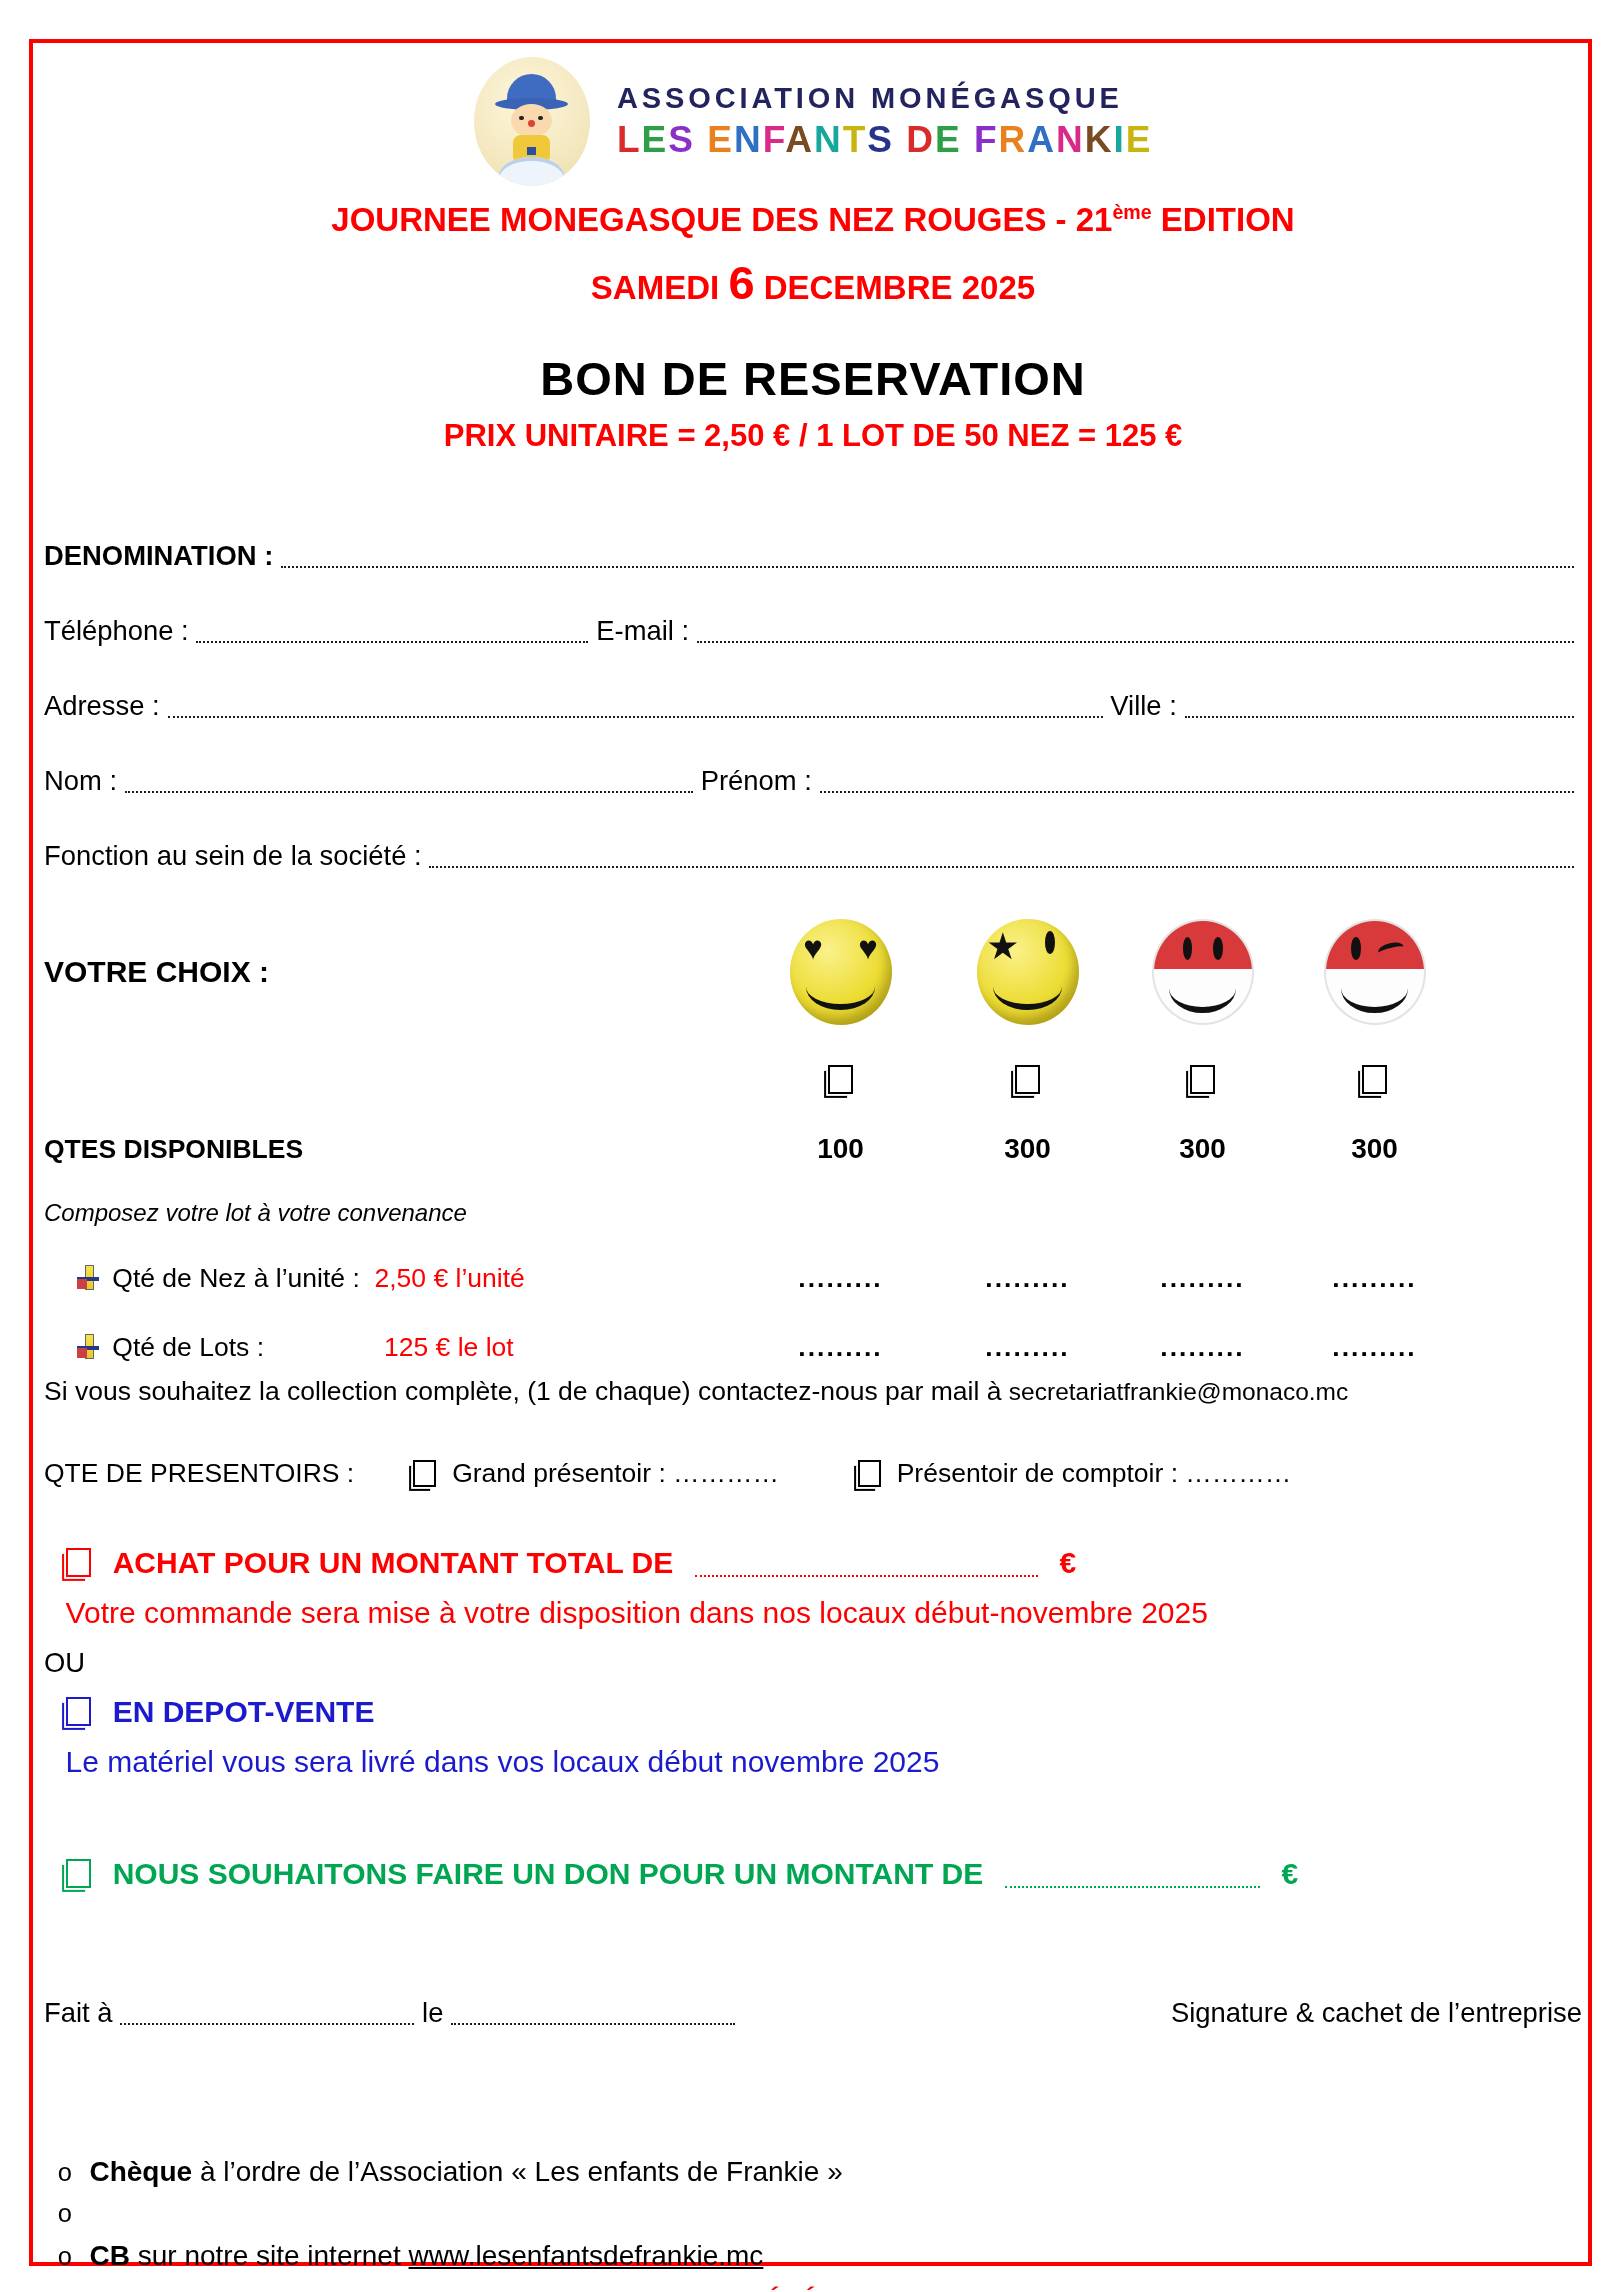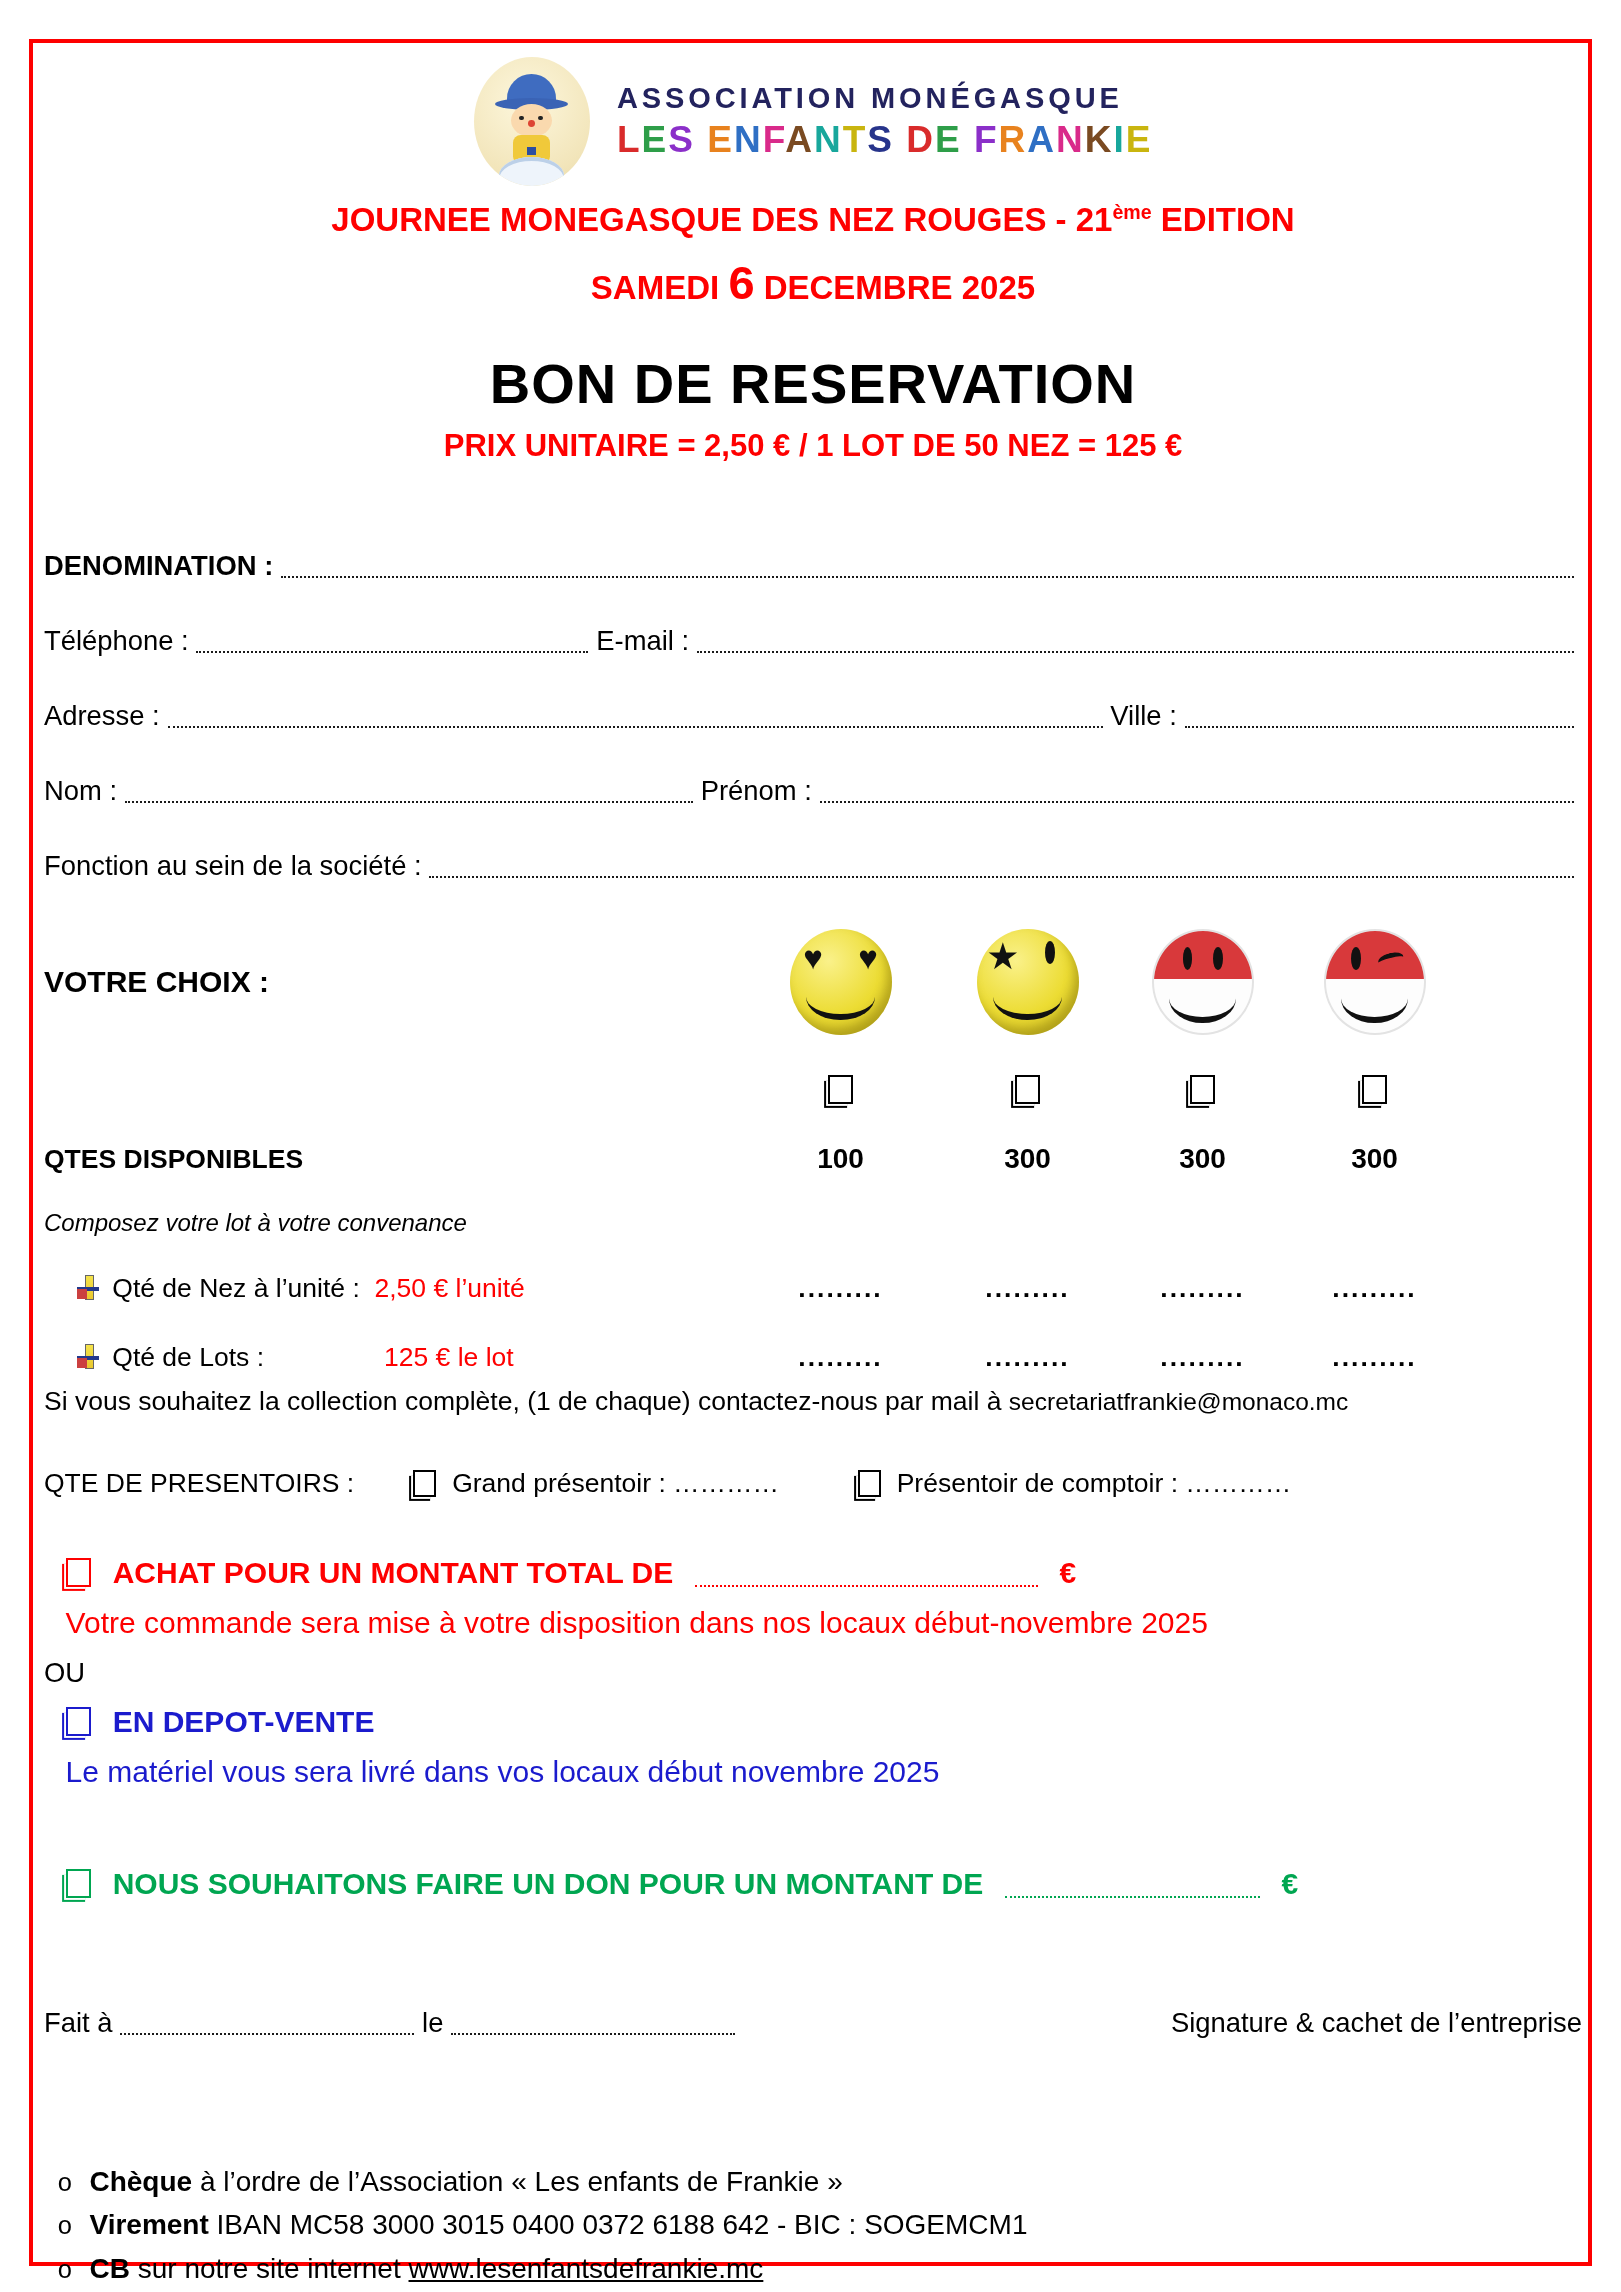--- a/index.html
+++ b/index.html
@@ -26,21 +26,21 @@
   .org-top { font-size:29px; font-weight:bold; letter-spacing:3.9px; color:#23235e; }
   .org-bottom { font-size:37px; font-weight:bold; letter-spacing:2px; }
 
   .center { text-align:center; }
   .red { color:#fe0000; }
   .patronage { font-size:27.4px; margin-top:7.8px; }
   .edition { font-size:33px; font-weight:bold; margin-top:15.7px; }
   .edition sup { font-size:19.6px;text-align:right; }
   .date-line { font-size:33px; font-weight:bold; margin-top:15.7px; }
   .date-line .big-six { font-size:47px; }
-  .main-title { font-size:56px; font-weight:bold; letter-spacing:1px; margin-top:41px; }
+  .main-title { font-size:47px; font-weight:bold; letter-spacing:1px; margin-top:41px; }
   .price-line { font-size:31px; font-weight:bold; margin-top:11.8px; }
 
   
   .frow { display:flex; align-items:flex-end; font-size:27.4px; }
   .frow .lbl { white-space:nowrap; }
   .frow .b { font-weight:bold; }
   .dots { flex:1 1 auto; border-bottom:2.9px dotted #1a1a1a; height:1em; margin:0 7.8px 3.9px 7.8px; }
   .dots.fixed { flex:none; }
   .mt-deno { margin-top:86px; }
   .mt-40 { margin-top:43px; }
@@ -306,21 +306,20 @@
       <span class="sig-right">Signature &amp; cachet de l’entreprise</span>
     </div>
 
     <div class="pay-list">
       <div class="pay-item">
         <span class="o-bullet">o</span>
         <span><span class="bold">Chèque</span> <span>à l’ordre de l’Association « Les enfants de Frankie »</span></span>
       </div>
       <div class="pay-item">
         <span class="o-bullet">o</span>
-        <span><span class="bold">Virement</span> <span>IBAN MC58 3000 3015 0400 0372 6188 642 - BIC : SOGEMCM1</span></span>
       </div>
       <div class="pay-item">
         <span class="o-bullet">o</span>
         <span><span class="bold">CB</span> <span>sur notre site internet</span> <span class="ulink">www.lesenfantsdefrankie.mc</span></span>
       </div>
       <div class="reference">REFERENCE DE REGLEMENT : NOM DE VOTRE SOCIÉTÉ - NEZ ROUGES 2025</div>
     </div>
 
   </div>
 </div>

